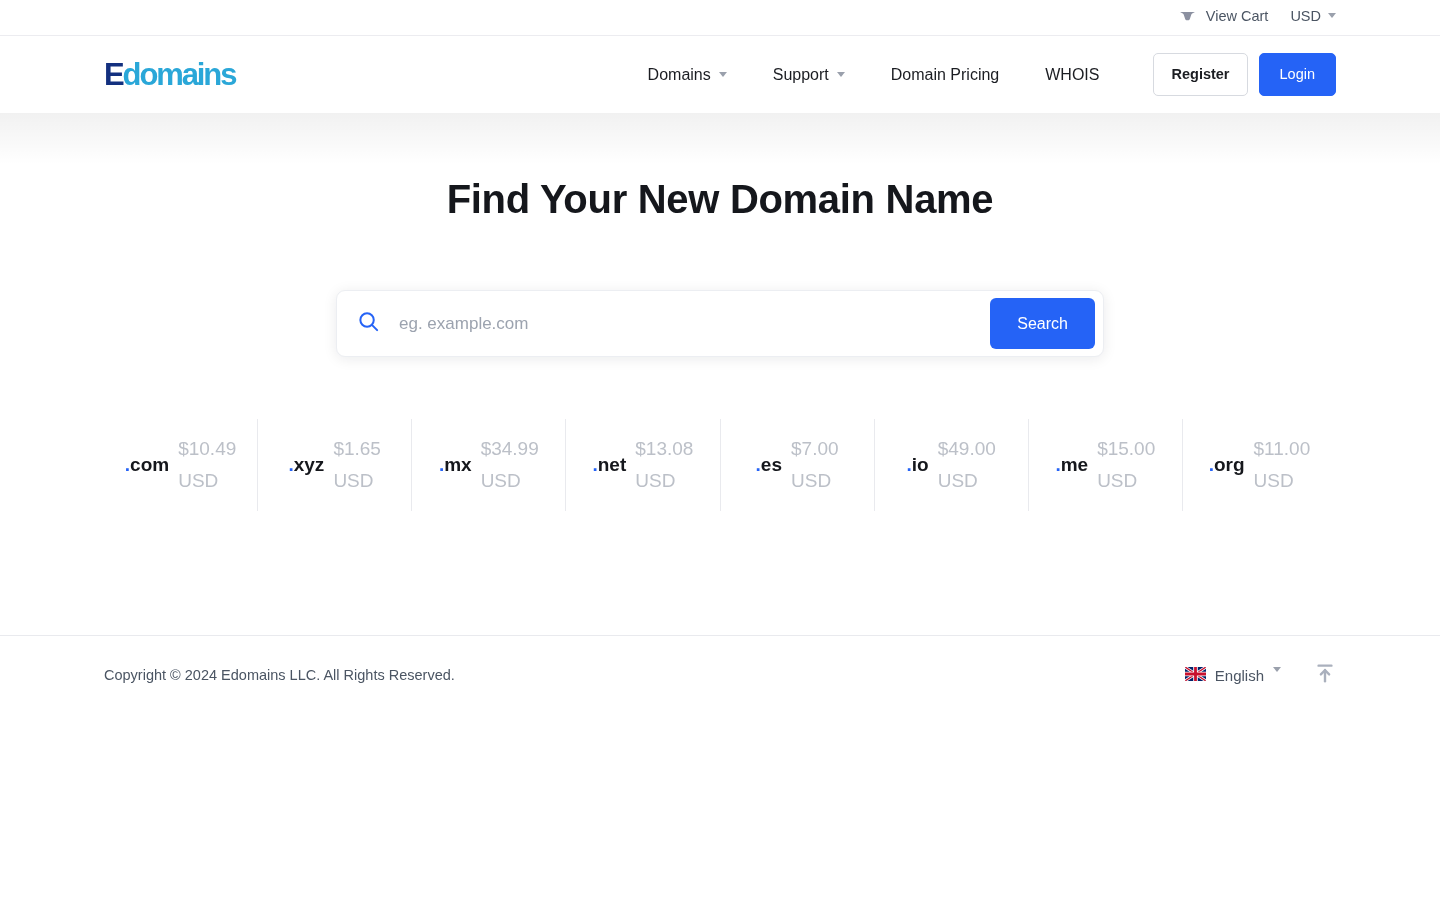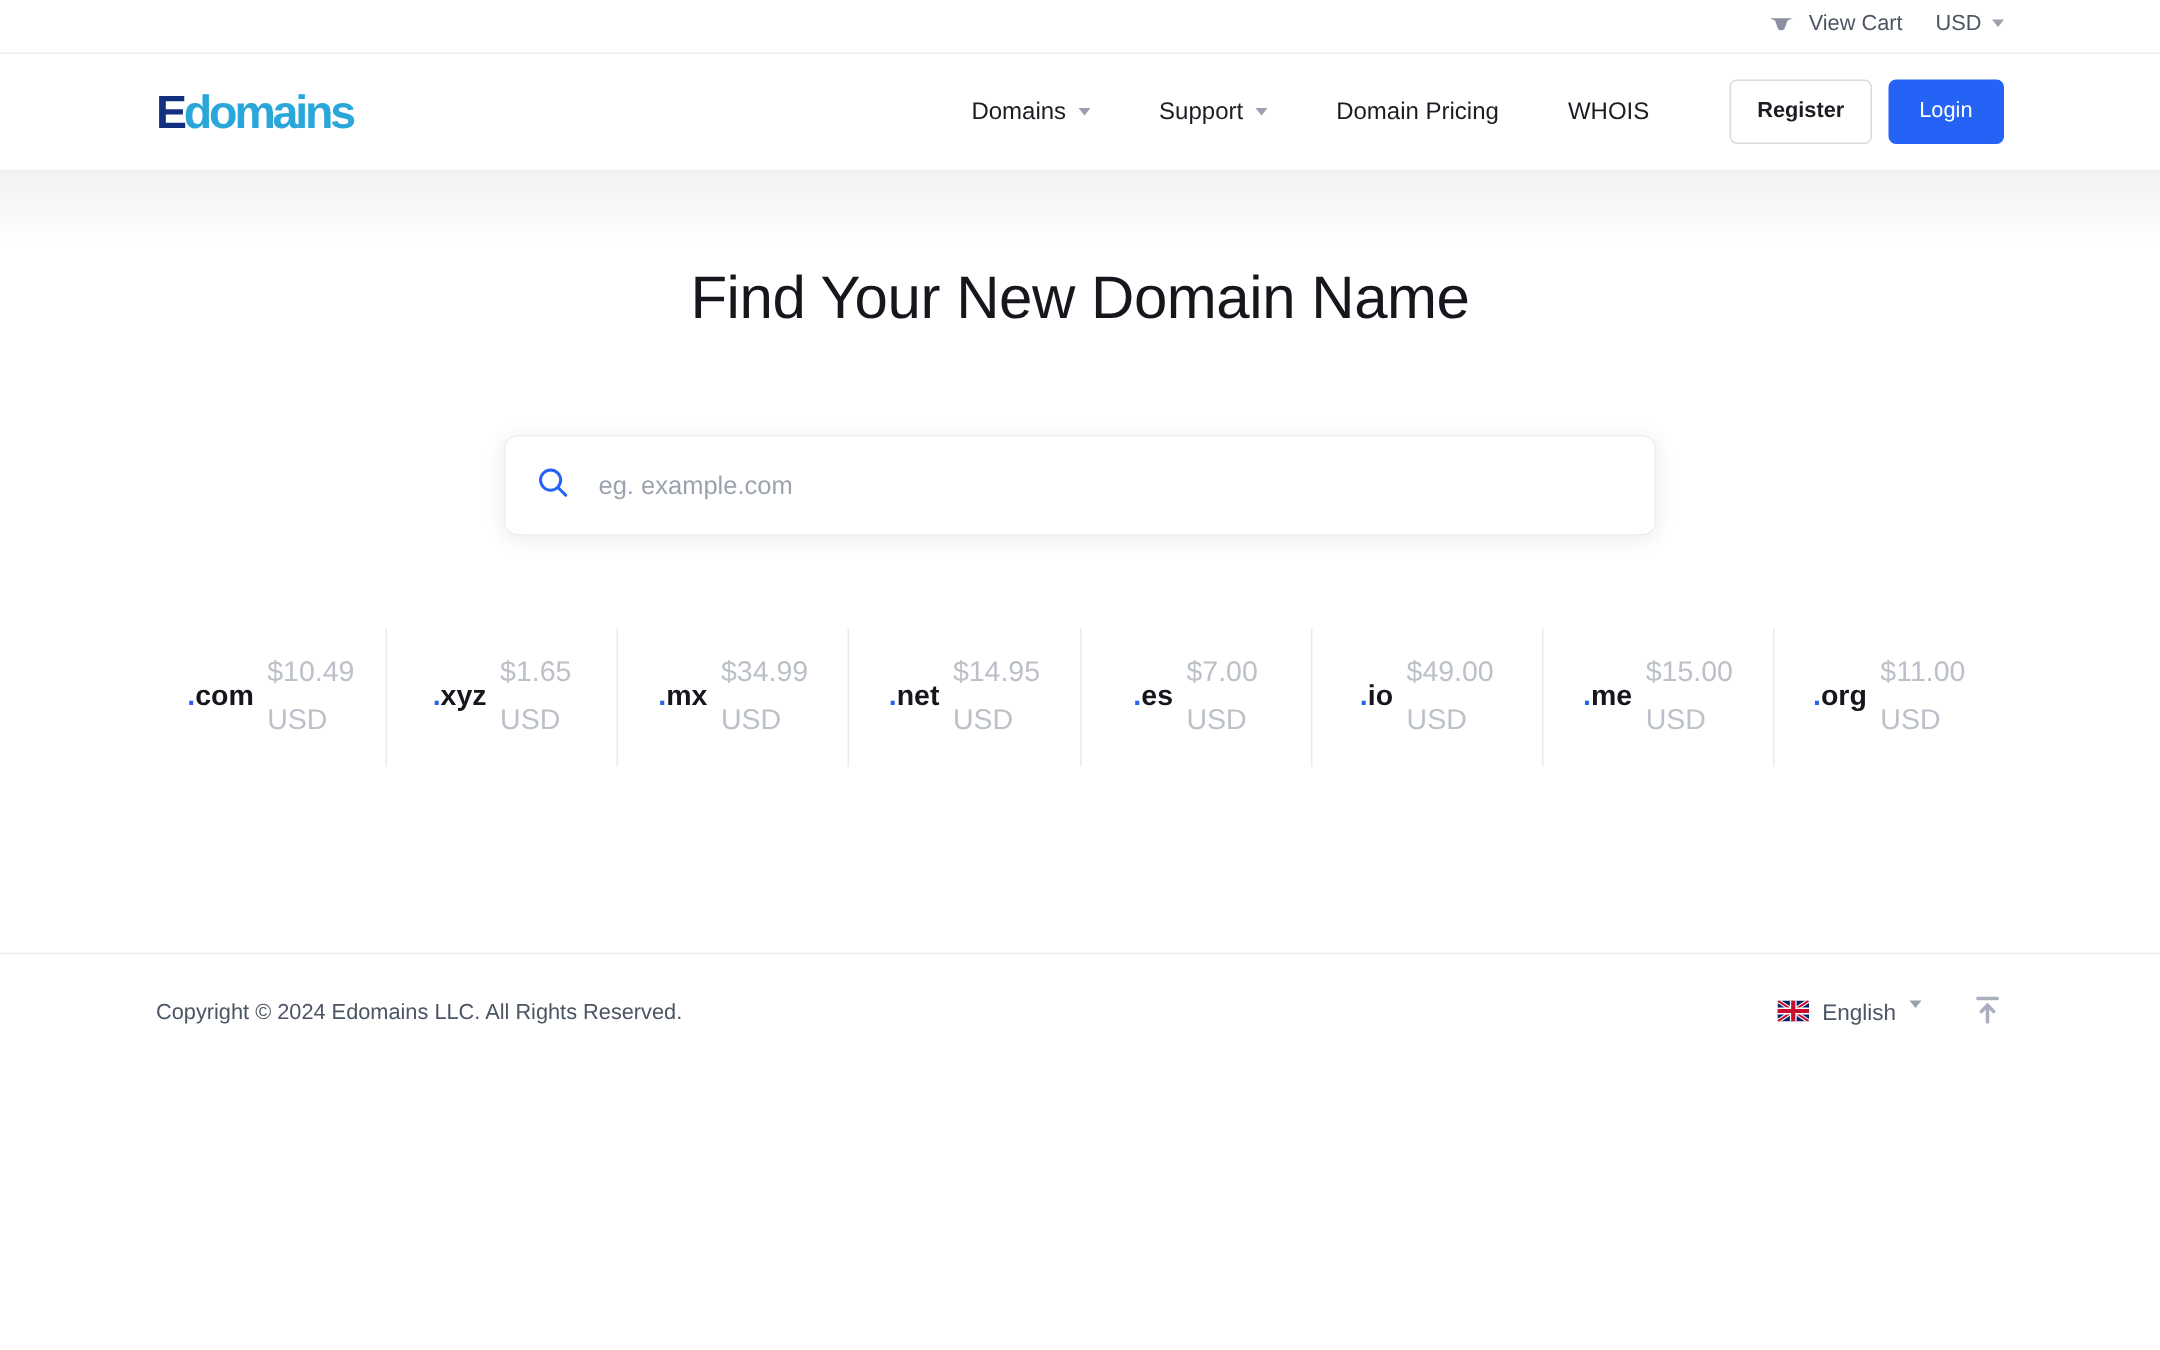--- a/index.html
+++ b/index.html
@@ -93,21 +93,21 @@
     padding-top: 0;
   }
   .hero-shade {
     position: absolute; top: 0; left: 0; right: 0; height: 52px;
     background: linear-gradient(to bottom, rgba(0,0,0,0.055), rgba(0,0,0,0));
     pointer-events: none;
   }
   .hero-title {
     text-align: center;
     font-size: 40px;
-    font-weight: 400;
+    font-weight: 700;
     color: #15171c;
     letter-spacing: -0.3px;
     padding-top: 64px;
   }
 
   .search-wrap {
     width: 768px;
     margin: 68px auto 0;
     background: #ffffff;
     border: 1px solid #eceef2;
@@ -247,38 +247,39 @@
   <div class="search-wrap">
     <div class="search-icon-box">
       <span>
         <svg class="search-icon" viewBox="0 0 24 24" fill="none" stroke="currentColor" stroke-width="2.1" stroke-linecap="round" aria-hidden="true">
           <circle cx="10.5" cy="10.5" r="7"></circle>
           <line x1="15.8" y1="15.8" x2="21" y2="21"></line>
         </svg>
       </span>
     </div>
     <input class="search-input" type="text" placeholder="eg. example.com" style="">
+    <button class="btn-search">Search</button>
   </div>
 
   <div class="tld-strip">
     <div class="tld-cell">
       <span class="tld-name"><span class="dot">.</span><span>com</span></span>
       <span class="tld-price"><span>$10.49</span><span class="cur">USD</span></span>
     </div>
     <div class="tld-cell">
       <span class="tld-name"><span class="dot">.</span><span>xyz</span></span>
       <span class="tld-price"><span>$1.65</span><span class="cur">USD</span></span>
     </div>
     <div class="tld-cell">
       <span class="tld-name"><span class="dot">.</span><span>mx</span></span>
       <span class="tld-price"><span>$34.99</span><span class="cur">USD</span></span>
     </div>
     <div class="tld-cell">
       <span class="tld-name"><span class="dot">.</span><span>net</span></span>
-      <span class="tld-price"><span>$14.95</span><span class="cur">USD</span></span>
+      <span class="tld-price"><span>$13.08</span><span class="cur">USD</span></span>
     </div>
     <div class="tld-cell">
       <span class="tld-name"><span class="dot">.</span><span>es</span></span>
       <span class="tld-price"><span>$7.00</span><span class="cur">USD</span></span>
     </div>
     <div class="tld-cell">
       <span class="tld-name"><span class="dot">.</span><span>io</span></span>
       <span class="tld-price"><span>$49.00</span><span class="cur">USD</span></span>
     </div>
     <div class="tld-cell">

